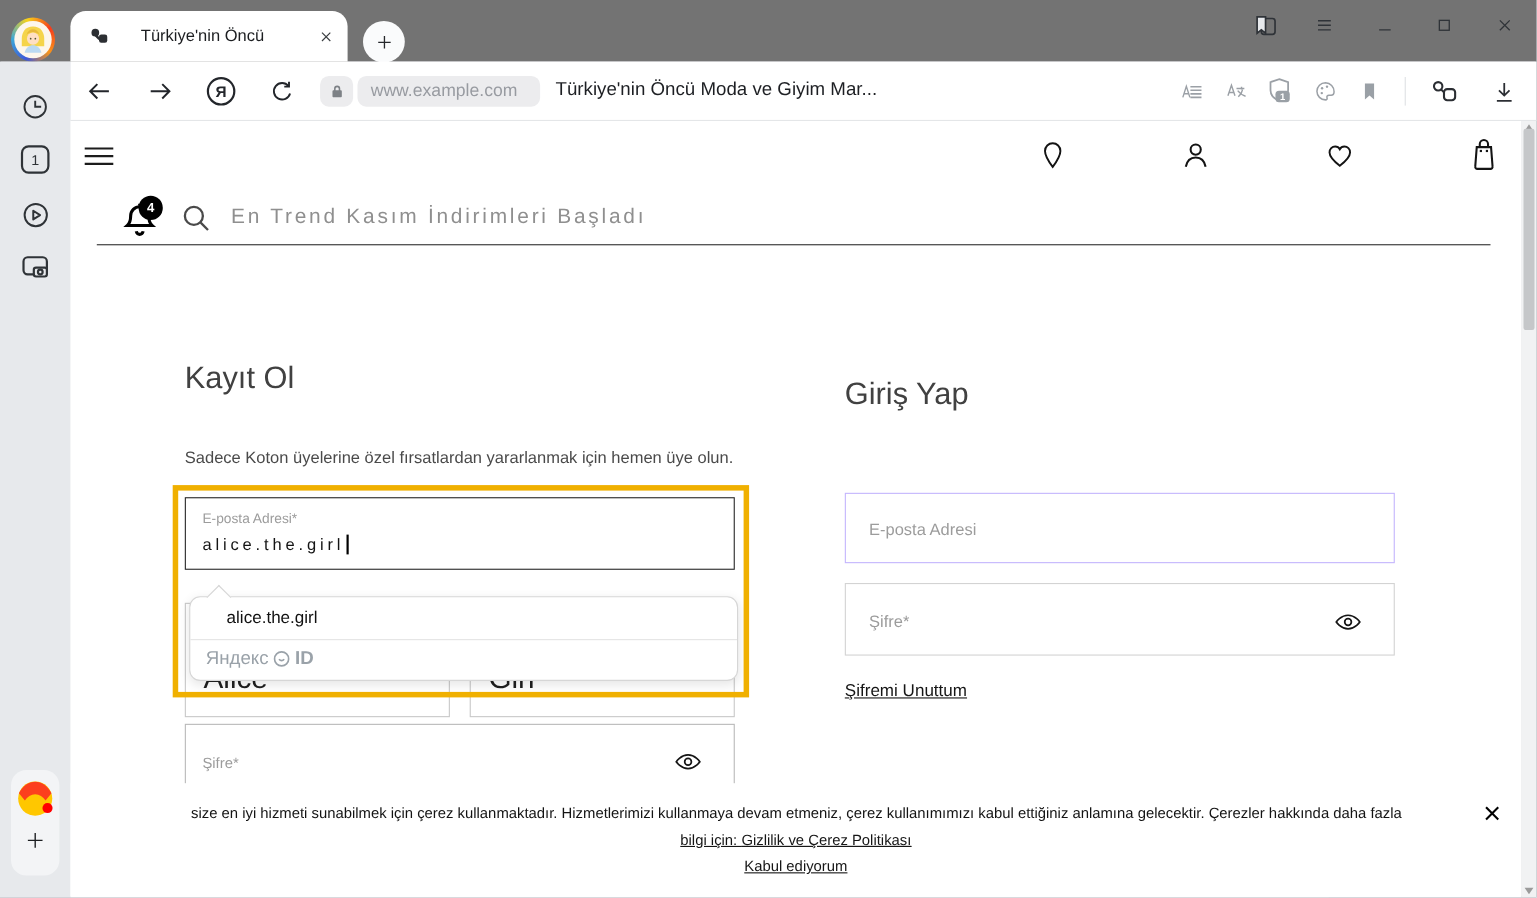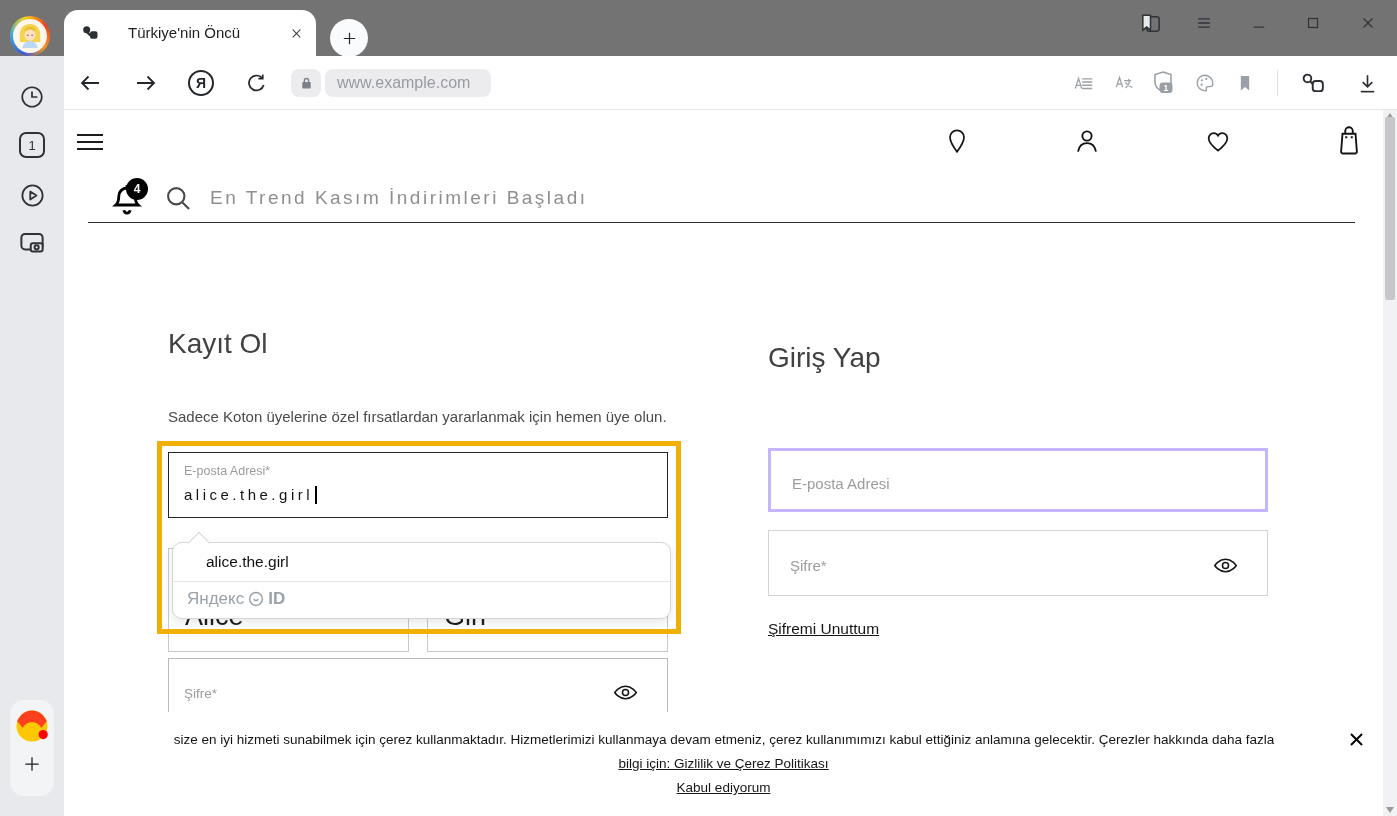--- a/index.html
+++ b/index.html
@@ -161,20 +161,21 @@
       </svg>
     </div>
     <div class="abs pill ico" style="left:227px;top:13px;width:30px;height:28px;">
       <svg width="17" height="17" viewBox="0 0 24 24">
           <path fill="#7d8186" d="M8 10V8a4 4 0 1 1 8 0v2h.5c.9 0 1.5.7 1.5 1.5v6c0 .8-.6 1.5-1.5 1.5h-9c-.9 0-1.5-.7-1.5-1.5v-6C6 10.7 6.6 10 7.5 10H8zm2 0h4V8a2 2 0 1 0-4 0v2z"></path>
         </svg>
     </div>
     <div class="abs pill" style="left:261px;top:13px;width:166px;height:28px;display:flex;align-items:center;padding-left:12px;box-sizing:border-box;">
       <span class="url-text">www.example.com</span>
     </div>
+    <div class="abs ptitle" style="left:441px;top:15px;">Türkiye'nin Öncü Moda ve Giyim Mar...</div>
 
     <div class="abs ico" style="left:1008px;top:15px;width:24px;height:24px;">
       <svg width="22" height="22" viewBox="0 0 24 24">
         <g stroke="#9ba0a6" stroke-width="1.6">
             <path d="M10 7.5h11M10 11h11M10 14.5h11M10 18h11"></path>
           </g>
         <path d="M2.5 18L6 7l3.5 11M3.6 14.5h4.8" stroke="#9ba0a6" stroke-width="1.4" fill="none"></path>
       </svg>
     </div>
     <div class="abs ico" style="left:1049px;top:15px;width:24px;height:24px;">
@@ -347,21 +348,21 @@
       <div class="flabel" style="position:absolute;left:15px;top:27px;font-size:13.5px;">Şifre*</div>
       <div class="abs ico" style="right:28px;top:20px;width:28px;height:26px;">
         <svg width="27" height="25" viewBox="0 0 24 22" fill="none" stroke="#161616" stroke-width="1.4">
           <path d="M2.5 11S6 5.5 12 5.5 21.5 11 21.5 11 18 16.5 12 16.5 2.5 11 2.5 11z"></path>
             <circle cx="12" cy="11" r="2.7"></circle>
         </svg>
       </div>
     </div>
 
     <div class="abs h1" style="left:704px;top:232px;">Giriş Yap</div>
-    <div class="abs field" style="left:704px;top:338px;width:500px;height:64px;border:3px solid #c4b5fd;">
+    <div class="abs field" style="left:704px;top:338px;width:500px;height:64px;border:1px solid #c4b5fd;">
       <div class="fplaceholder" style="position:absolute;left:21px;top:24px;">E-posta Adresi</div>
     </div>
     <div class="abs field" style="left:704px;top:420px;width:500px;height:66px;border:1px solid #d3d3d3;">
       <div class="fplaceholder" style="position:absolute;left:21px;top:26px;">Şifre*</div>
       <div class="abs ico" style="right:28px;top:21px;width:28px;height:26px;">
         <svg width="27" height="25" viewBox="0 0 24 22" fill="none" stroke="#161616" stroke-width="1.4">
           <path d="M2.5 11S6 5.5 12 5.5 21.5 11 21.5 11 18 16.5 12 16.5 2.5 11 2.5 11z"></path>
             <circle cx="12" cy="11" r="2.7"></circle>
         </svg>
       </div>

